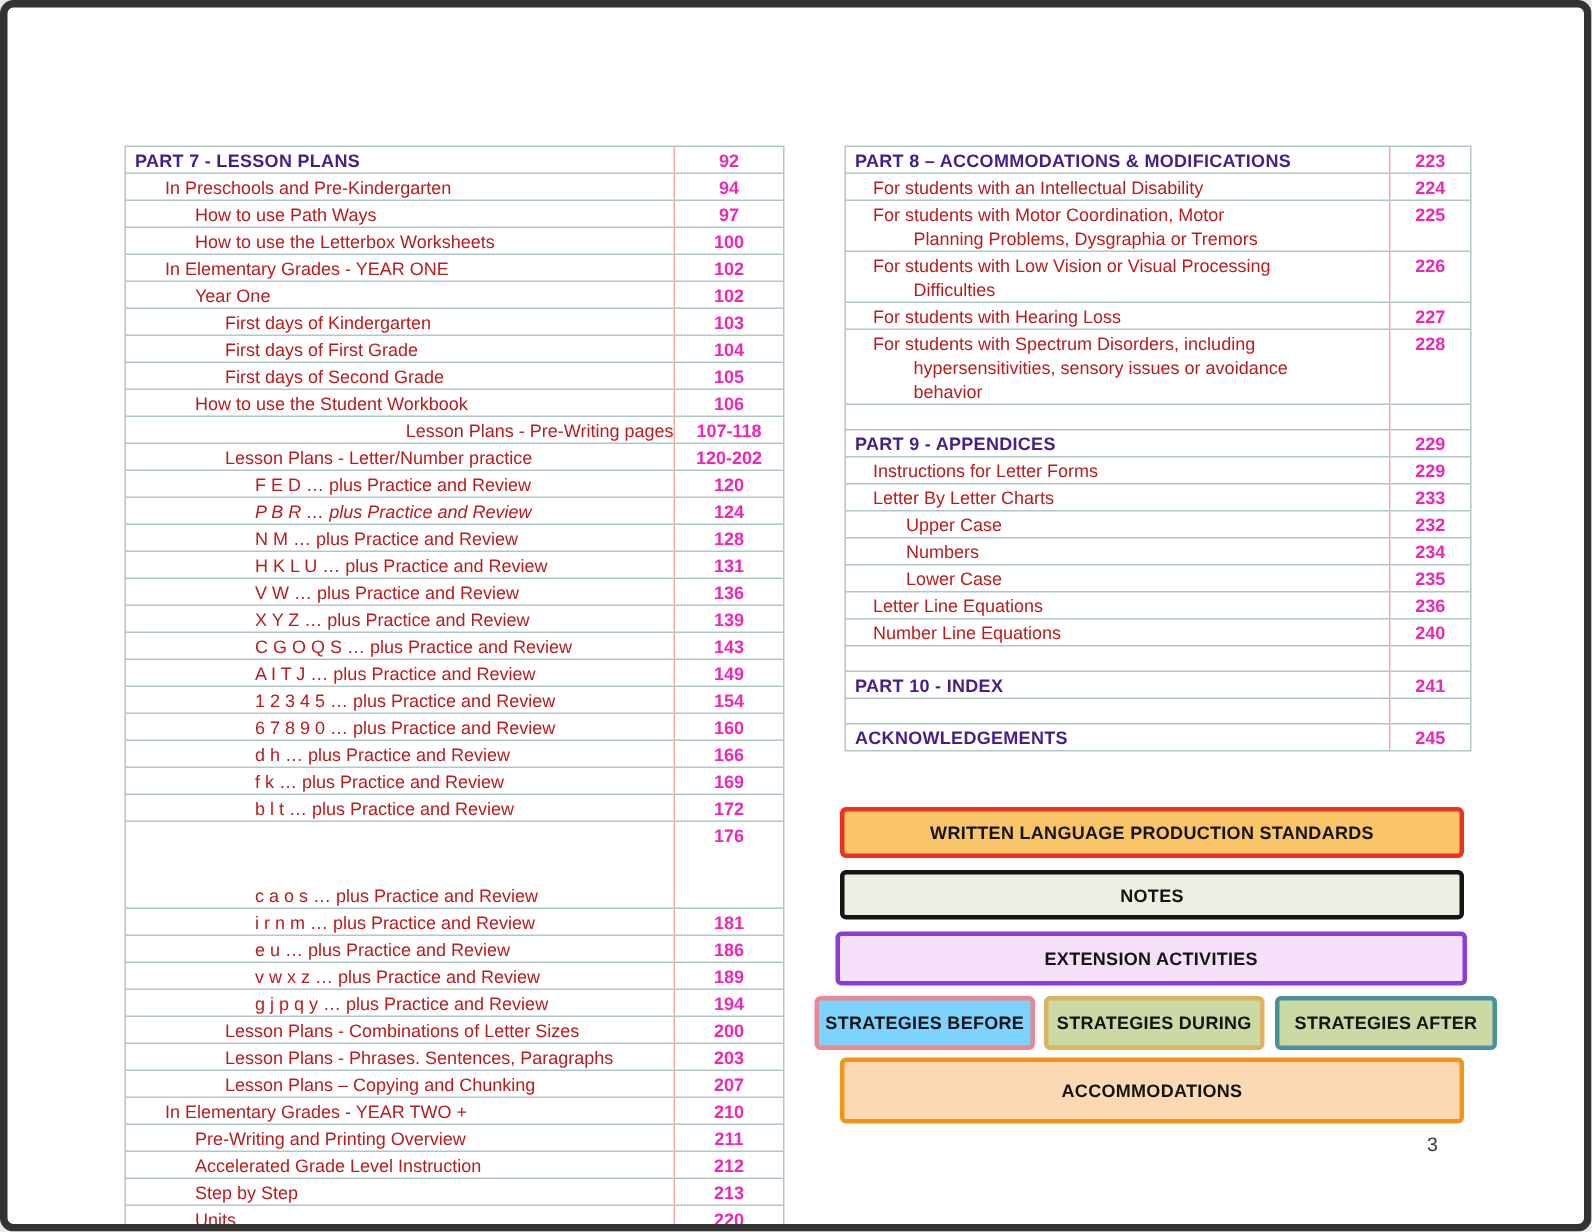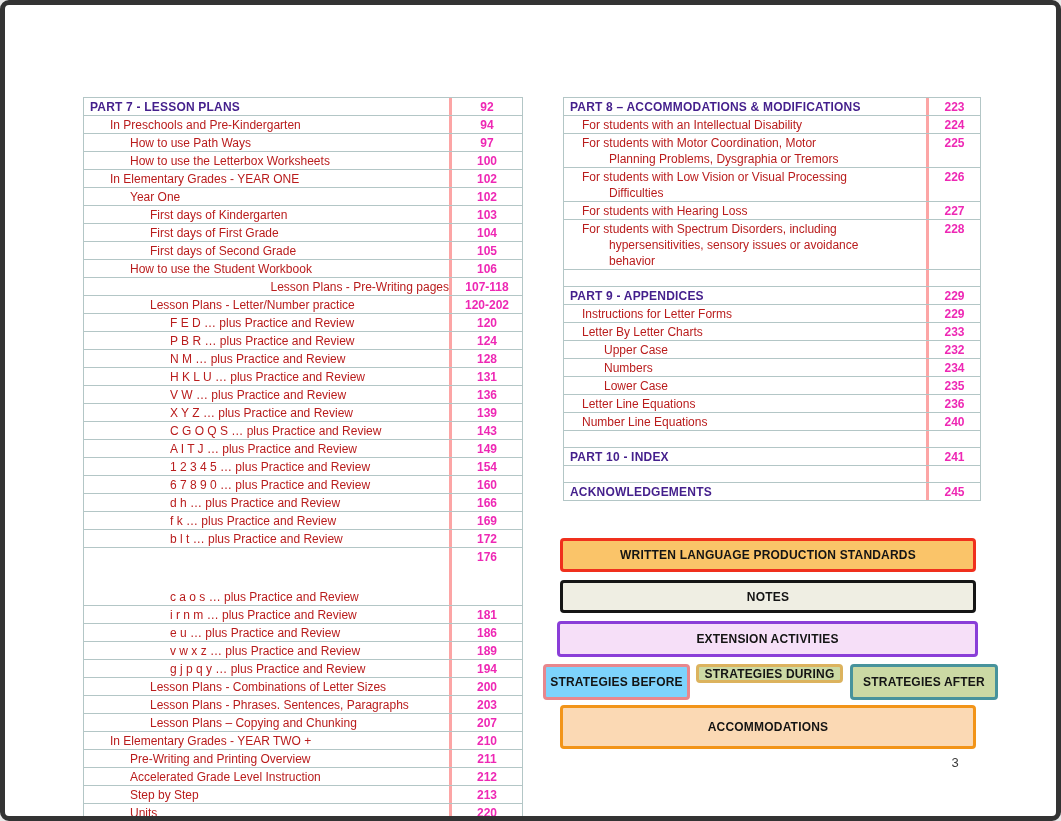--- a/index.html
+++ b/index.html
@@ -34,21 +34,21 @@
     font-size:12px;
     line-height:16px;
     padding-top:1px;
     color:#b91c1c;
     white-space:pre-line;
     overflow:hidden;
   }
   .toc-left .toc-text{white-space:nowrap;}
   .toc-page{
     box-sizing:border-box;
-    border-left:3px solid #fca5a5;
+    border-left:1px solid #fca5a5;
     text-align:center;
     font-size:12px;
     line-height:16px;
     padding-top:1px;
     font-weight:bold;
     color:#ee28b4;
   }
   .toc-left .toc-page{width:73px;}
   .toc-right .toc-page{width:54px;}
   .toc-row.hdr .toc-text{
@@ -67,21 +67,21 @@
     font-weight:bold;
     font-size:12px;
     color:#141414;
     letter-spacing:0.2px;
     text-align:center;
   }
   .legend-0{left:555px;top:533px;width:416px;height:34px;}
   .legend-1{left:555px;top:575px;width:416px;height:33px;}
   .legend-2{left:552px;top:616px;width:421px;height:36px;}
   .legend-3{left:538px;top:659px;width:147px;height:36px;}
-  .legend-4{left:691px;top:659px;width:147px;height:19px;}
+  .legend-4{left:691px;top:659px;width:147px;height:36px;}
   .legend-5{left:845px;top:659px;width:148px;height:36px;}
   .legend-6{left:555px;top:700px;width:416px;height:44px;}
   .page-number{
     position:absolute;
     left:938px;top:750px;width:24px;
     font-size:13px;color:#3a3a3a;text-align:center;
   }
 </style>
 </head>
 <body>
@@ -135,21 +135,21 @@
       </div>
       <div class="toc-row">
         <div class="toc-text" style="padding-left: 66px;">Lesson Plans - Letter/Number practice</div>
         <div class="toc-page">120-202</div>
       </div>
       <div class="toc-row">
         <div class="toc-text" style="padding-left: 86px;">F E D … plus Practice and Review</div>
         <div class="toc-page">120</div>
       </div>
       <div class="toc-row">
-        <div class="toc-text" style="padding-left: 86px;">P B R … plus Practice and Review</div>
+        <div class="toc-text" style="padding-left: 86px; font-style: italic;">P B R … plus Practice and Review</div>
         <div class="toc-page">124</div>
       </div>
       <div class="toc-row">
         <div class="toc-text" style="padding-left: 86px;">N M … plus Practice and Review</div>
         <div class="toc-page">128</div>
       </div>
       <div class="toc-row">
         <div class="toc-text" style="padding-left: 86px;">H K L U … plus Practice and Review</div>
         <div class="toc-page">131</div>
       </div>

